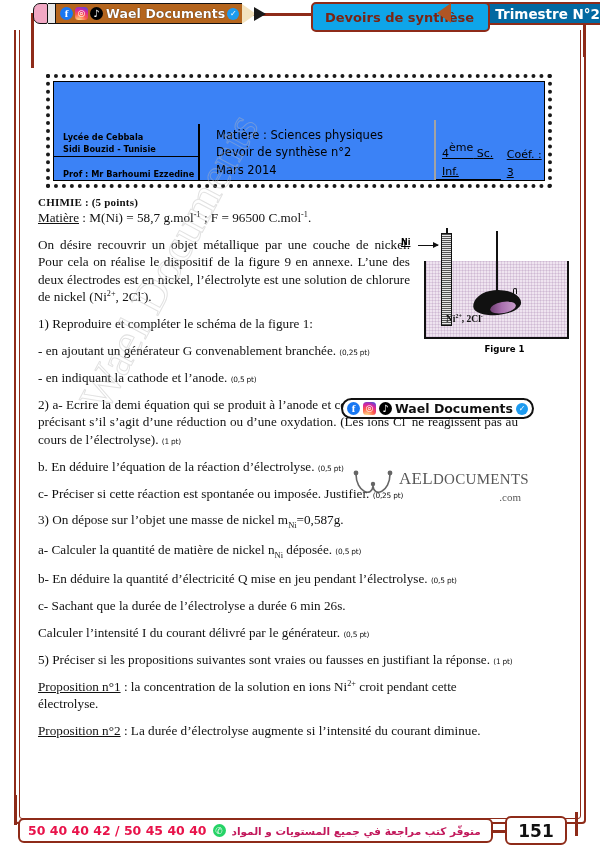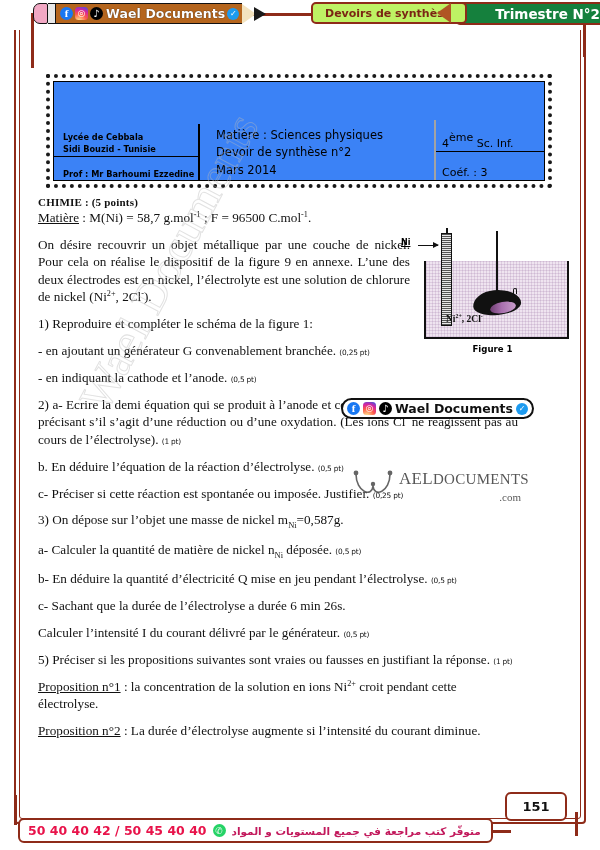--- a/index.html
+++ b/index.html
@@ -130,36 +130,36 @@
     position: absolute;
     left: 31px; top: 13px;
     width: 2.5px; height: 55px;
     background: #8e2b19;
   }
 
   
   .chip-devoirs {
     position: absolute;
     left: 311px; top: 2px;
-    height: 22px;
+    height: 30px;
     padding: 0 14px 0 12px;
-    background: #bef264;
+    background: #0ea5e9;
     border: 2.5px solid #8e2b19;
     border-radius: 5px;
     display: flex; align-items: center;
     color: #7a2413;
     font-family: "DejaVu Sans", sans-serif;
-    font-weight: bold; font-size: 11px;
+    font-weight: bold; font-size: 13px;
     z-index: 3;
   }
   .chip-trimestre {
     position: absolute;
     left: 455px; top: 2px;
     width: 145px; height: 23px;
-    background: #15803d;
+    background: #0369a1;
     border: 2.5px solid #8e2b19;
     border-right: none;
     border-radius: 5px 0 0 5px;
     display: flex; align-items: center; justify-content: flex-end;
     padding-right: 0;
     color: #ffffff;
     font-family: "DejaVu Sans", sans-serif;
     font-weight: bold; font-size: 13.5px;
     z-index: 2;
   }
@@ -192,21 +192,21 @@
     width: 100%; height: 100%;
     border: 1.5px solid #000;
     display: flex;
     background: #3b82f6;
     align-items: flex-end;
   }
   .col-a { width: 146px; border-right: 2px solid #000; display: flex; flex-direction: column; }
   .col-a .cellA { height: 50%; border-bottom: 1.5px solid #000; padding: 7px 0 0 9px; }
   .col-a .cellB { height: 50%; padding: 11px 0 0 9px; }
   .col-b { flex: 1 1 auto; border-right: 2px solid #a3a3a3; padding: 7px 0 0 16px; }
-  .col-c { width: 108px; display: flex; flex-direction: column; }
+  .col-c { width: 108px; display: flex; flex-direction: row; text-decoration: underline; }
   .col-c .cellC { height: 50%; border-bottom: 1.5px solid #000; padding: 7px 0 0 6px; }
   .col-c .cellD { height: 50%; padding: 10px 0 0 6px; }
   .sm-bold {
     font-family: "DejaVu Sans", sans-serif;
     font-weight: bold;
     font-size: 8.2px;
     line-height: 1.5;
     color: #000;
   }
   .md-txt {
@@ -343,21 +343,21 @@
   .ion-label {
     position: absolute;
     left: 36px; top: 85px;
     font-family: "Liberation Serif", serif;
     font-weight: bold;
     font-size: 9.5px;
     color: #111;
   }
   .fig-caption {
     position: absolute;
-    left: 0; top: 116px;
+    left: 12px; top: 116px;
     width: 165px;
     text-align: center;
     font-family: "DejaVu Sans", sans-serif;
     font-weight: bold;
     font-size: 8.6px;
     color: #000;
   }
 
   
   .mid-chip {
@@ -468,29 +468,29 @@
   }
   .foot-connector {
     position: absolute;
     left: 396px; top: 830px;
     width: 115px; height: 2.5px;
     background: #8e2b19;
     z-index: 25;
   }
   .page-chip {
     position: absolute;
-    left: 505px; top: 792px;
+    left: 505px; top: 816px;
     width: 62px; height: 29px;
     background: #ffffff;
     border: 2.5px solid #8e2b19;
     border-radius: 6px;
     display: flex; align-items: center; justify-content: center;
     font-family: "DejaVu Sans", sans-serif;
     font-weight: bold;
-    font-size: 13px;
+    font-size: 17px;
     color: #111;
     z-index: 30;
   }
   .foot-right-hook {
     position: absolute;
     left: 575px; top: 812px;
     width: 2.5px; height: 24px;
     background: #8e2b19;
     z-index: 26;
   }

